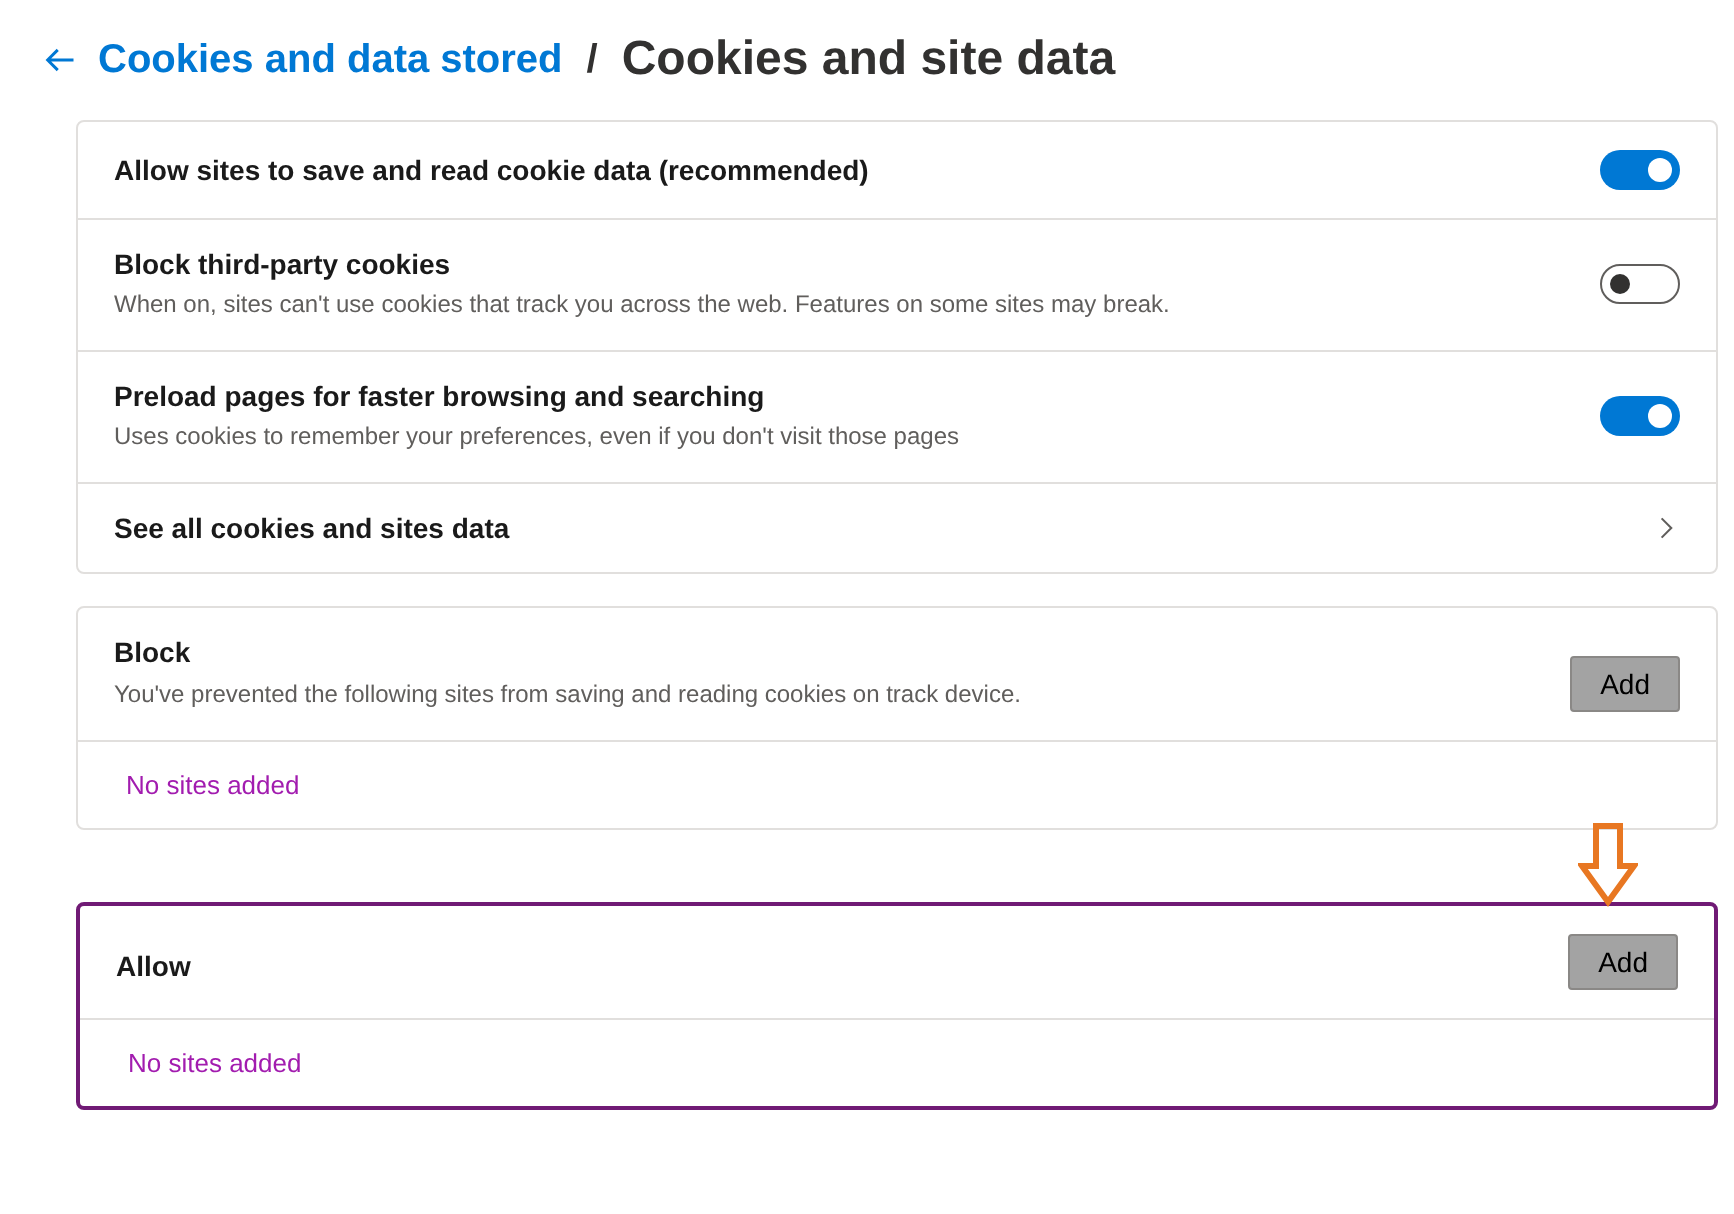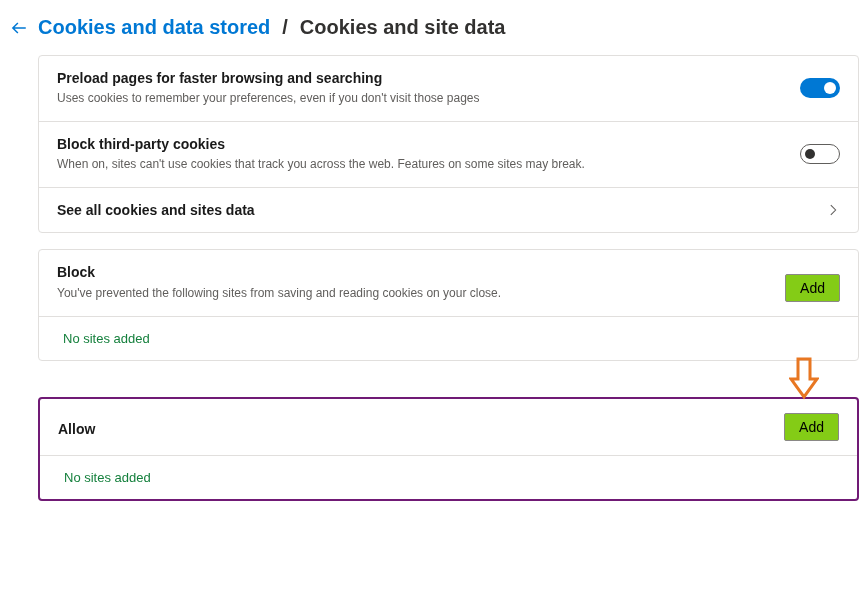--- a/index.html
+++ b/index.html
@@ -11,21 +11,21 @@
       font-family: "Segoe UI", -apple-system, BlinkMacSystemFont, sans-serif;
       background: #fff;
       color: #1a1a1a;
       width: 867px;
       padding-top: 16px;
     }
     .breadcrumb {
       display: flex;
       align-items: center;
       gap: 10px;
-      padding-left: 10px;
+      padding-left: 21px;
       margin-bottom: 16px;
     }
     .back-arrow {
       color: #0078d4;
       cursor: pointer;
       display: flex;
       align-items: center;
     }
     .breadcrumb-link {
       color: #0078d4;
@@ -34,21 +34,21 @@
       cursor: pointer;
     }
     .breadcrumb-sep {
       color: #323130;
       font-size: 20px;
       font-weight: 600;
       margin: 0 2px;
     }
     .breadcrumb-current {
       color: #323130;
-      font-size: 20px;
+      font-size: 24px;
       font-weight: 600;
     }
     .page-content {
       padding: 0 8px 0 38px;
     }
     .card {
       border: 1px solid #e1dfdd;
       border-radius: 4px;
       background: #fff;
       margin-bottom: 16px;
@@ -137,33 +137,33 @@
       font-size: 14px;
       font-weight: 600;
       margin-bottom: 4px;
     }
     .section-desc {
       font-size: 12px;
       color: #605e5c;
       line-height: 1.5;
     }
     .add-btn {
-      background: #84cc16;
+      background: #a3a3a3;
       border: 1px solid #8a8886;
       border-radius: 2px;
       padding: 5px 14px;
       font-size: 14px;
       cursor: pointer;
       font-family: inherit;
       height: fit-content;
     }
     .empty-row {
       padding: 14px 24px;
       font-size: 13px;
-      color: #15803d;
+      color: #a21caf;
     }
     .inline-link {
       color: #0078d4;
       text-decoration: underline;
     }
     .highlight-box {
       border: 2px solid #701a75;
       border-radius: 4px;
       background: #fff;
       overflow: hidden;
@@ -190,54 +190,60 @@
       </svg>
   </span>
   <span class="breadcrumb-link">Cookies and data stored</span>
   <span class="breadcrumb-sep">/</span>
   <span class="breadcrumb-current">Cookies and site data</span>
 </div>
 
 <div class="page-content">
 
   <div class="card">
+    <div class="row">
+      <div class="row-text">
+        <div class="row-title single">Allow sites to save and read cookie data (recommended)</div>
+      </div>
+      <div class="toggle on"></div>
+    </div>
+
+    <div class="row">
+      <div class="row-text">
+        <div class="row-title">Block third-party cookies</div>
+        <div class="row-subtitle">When on, sites can't use cookies that track you across the web. Features on some sites may break.</div>
+      </div>
+      <div class="toggle off"></div>
+    </div>
 
     <div class="row">
       <div class="row-text">
         <div class="row-title">Preload pages for faster browsing and searching</div>
         <div class="row-subtitle">Uses cookies to remember your preferences, even if you don't visit those pages</div>
       </div>
       <div class="toggle on"></div>
-    </div>
-
-    <div class="row">
-      <div class="row-text">
-        <div class="row-title">Block third-party cookies</div>
-        <div class="row-subtitle">When on, sites can't use cookies that track you across the web. Features on some sites may break.</div>
-      </div>
-      <div class="toggle off"></div>
     </div>
 
     <div class="row clickable">
       <div class="row-text">
         <div class="row-title single">See all cookies and sites data</div>
       </div>
       <span class="chevron">
         <svg width="14" height="14" viewBox="0 0 16 16">
             <path fill="none" stroke="#605e5c" stroke-width="1.2" d="M5.5 2.5L11 8l-5.5 5.5"></path>
           </svg>
       </span>
     </div>
   </div>
 
   <div class="card">
     <div class="section-header">
       <div class="row-text">
         <div class="section-title">Block</div>
-        <div class="section-desc">You've prevented the following sites from saving and reading cookies on your close.</div>
+        <div class="section-desc">You've prevented the following sites from saving and reading cookies on track device.</div>
       </div>
       <button class="add-btn">Add</button>
     </div>
     <div class="empty-row">No sites added</div>
   </div>
 
   <div class="arrow-wrap">
     <svg class="down-arrow-svg" width="30" height="44" viewBox="0 0 30 44">
       <path fill="none" stroke="#e87722" stroke-width="3" d="M9 2 H21 V22 H28 L15 40 L2 22 H9 Z"></path>
     </svg>

